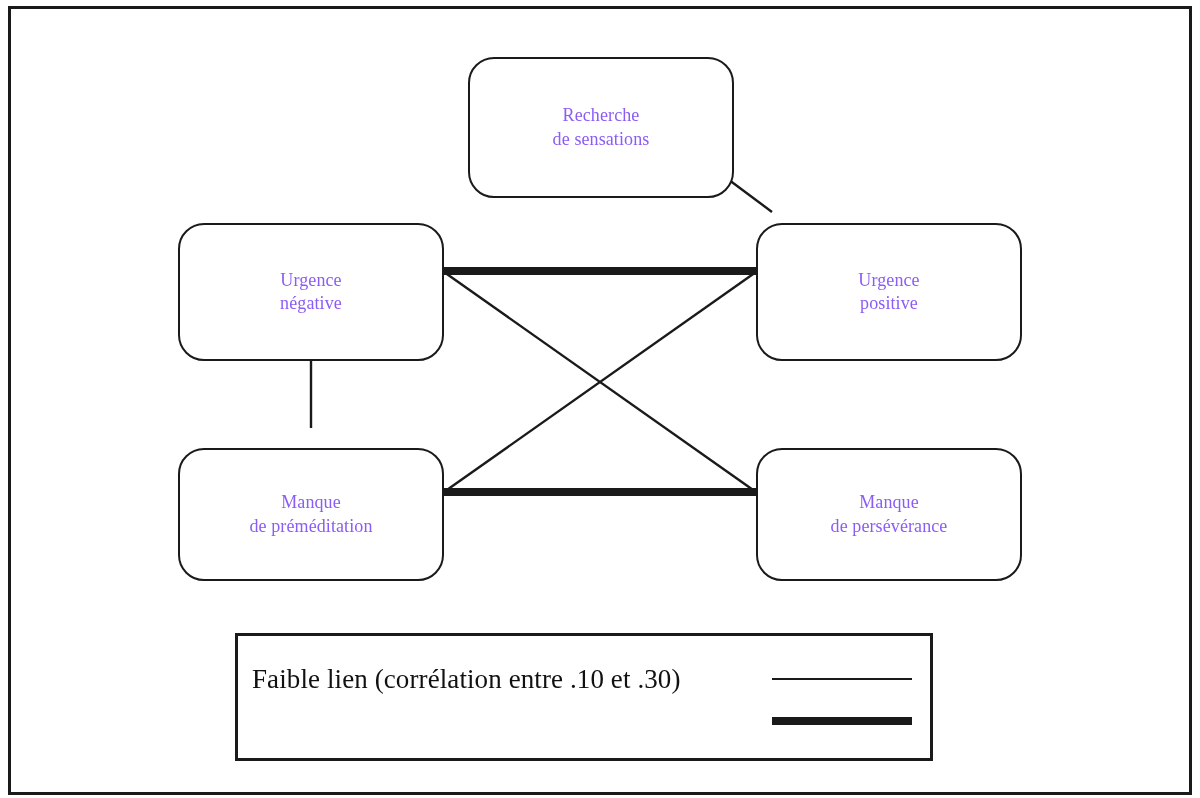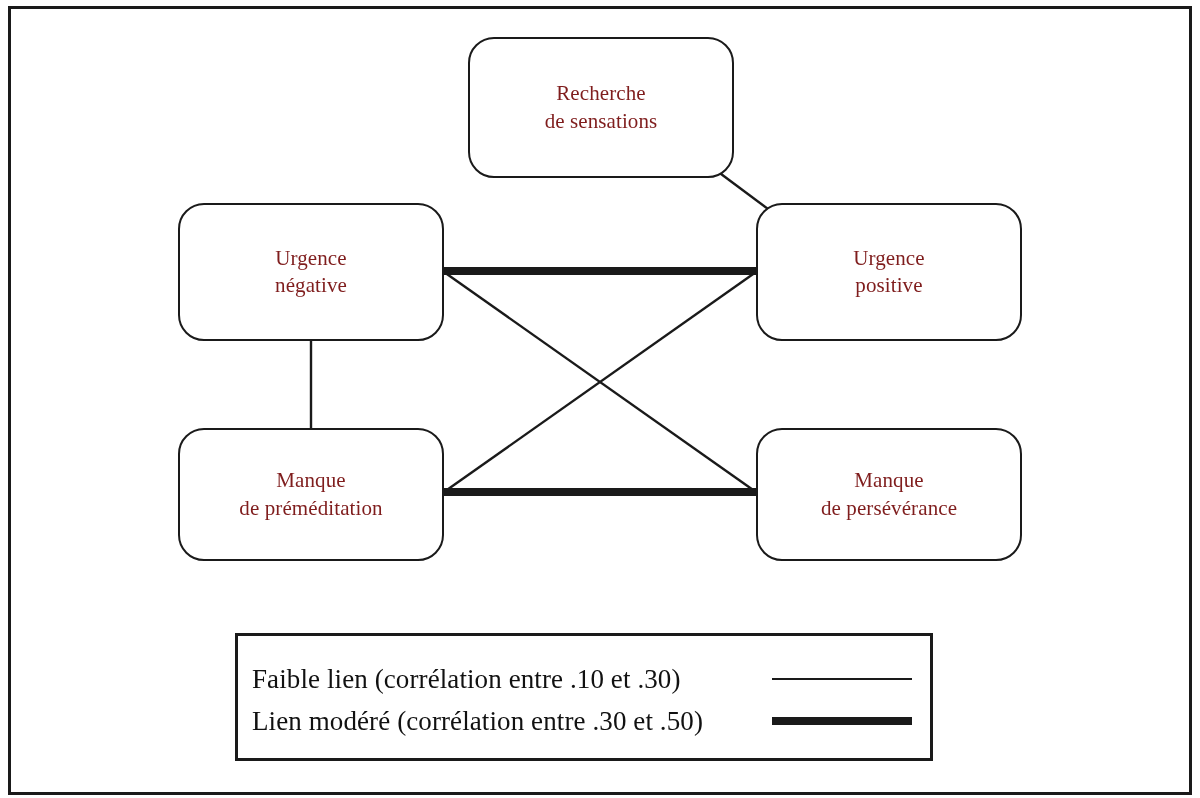--- a/index.html
+++ b/index.html
@@ -34,24 +34,25 @@
   .node-box {
     position: absolute;
     box-sizing: border-box;
     border: 2.5px solid #1a1a1a;
     border-radius: 26px;
     background: #ffffff;
     display: flex;
     align-items: center;
     justify-content: center;
     text-align: center;
-    color: #7f1d1d;
-    font-size: 21px;
+    color: #8b5cf6;
+    font-size: 18px;
     line-height: 1.30;
     letter-spacing: 0.1px;
+    margin-top: 20px;
   }
   .node-label {
     display: block;
     white-space: pre-line;
     padding: 0 8px;
   }
   #node-sensations { left: 468px; top: 37px;  width: 266px; height: 141px; }
   #node-urg-neg    { left: 178px; top: 203px; width: 266px; height: 138px; }
   #node-urg-pos    { left: 756px; top: 203px; width: 266px; height: 138px; }
   #node-premed     { left: 178px; top: 428px; width: 266px; height: 133px; }
@@ -145,20 +146,19 @@
   </div>
 
   <div id="legend-box">
     <div class="legend-row">
       <span class="legend-text">Faible lien (corrélation entre .10 et .30)</span>
       <span class="legend-sample-wrap">
         <span class="legend-sample-thin"></span>
       </span>
     </div>
     <div class="legend-row">
-      <span class="legend-text">Lien modéré (corrélation entre .30 et .50)</span>
       <span class="legend-sample-wrap">
         <span class="legend-sample-thick"></span>
       </span>
     </div>
   </div>
 
 </div>
 
 </body></html>

